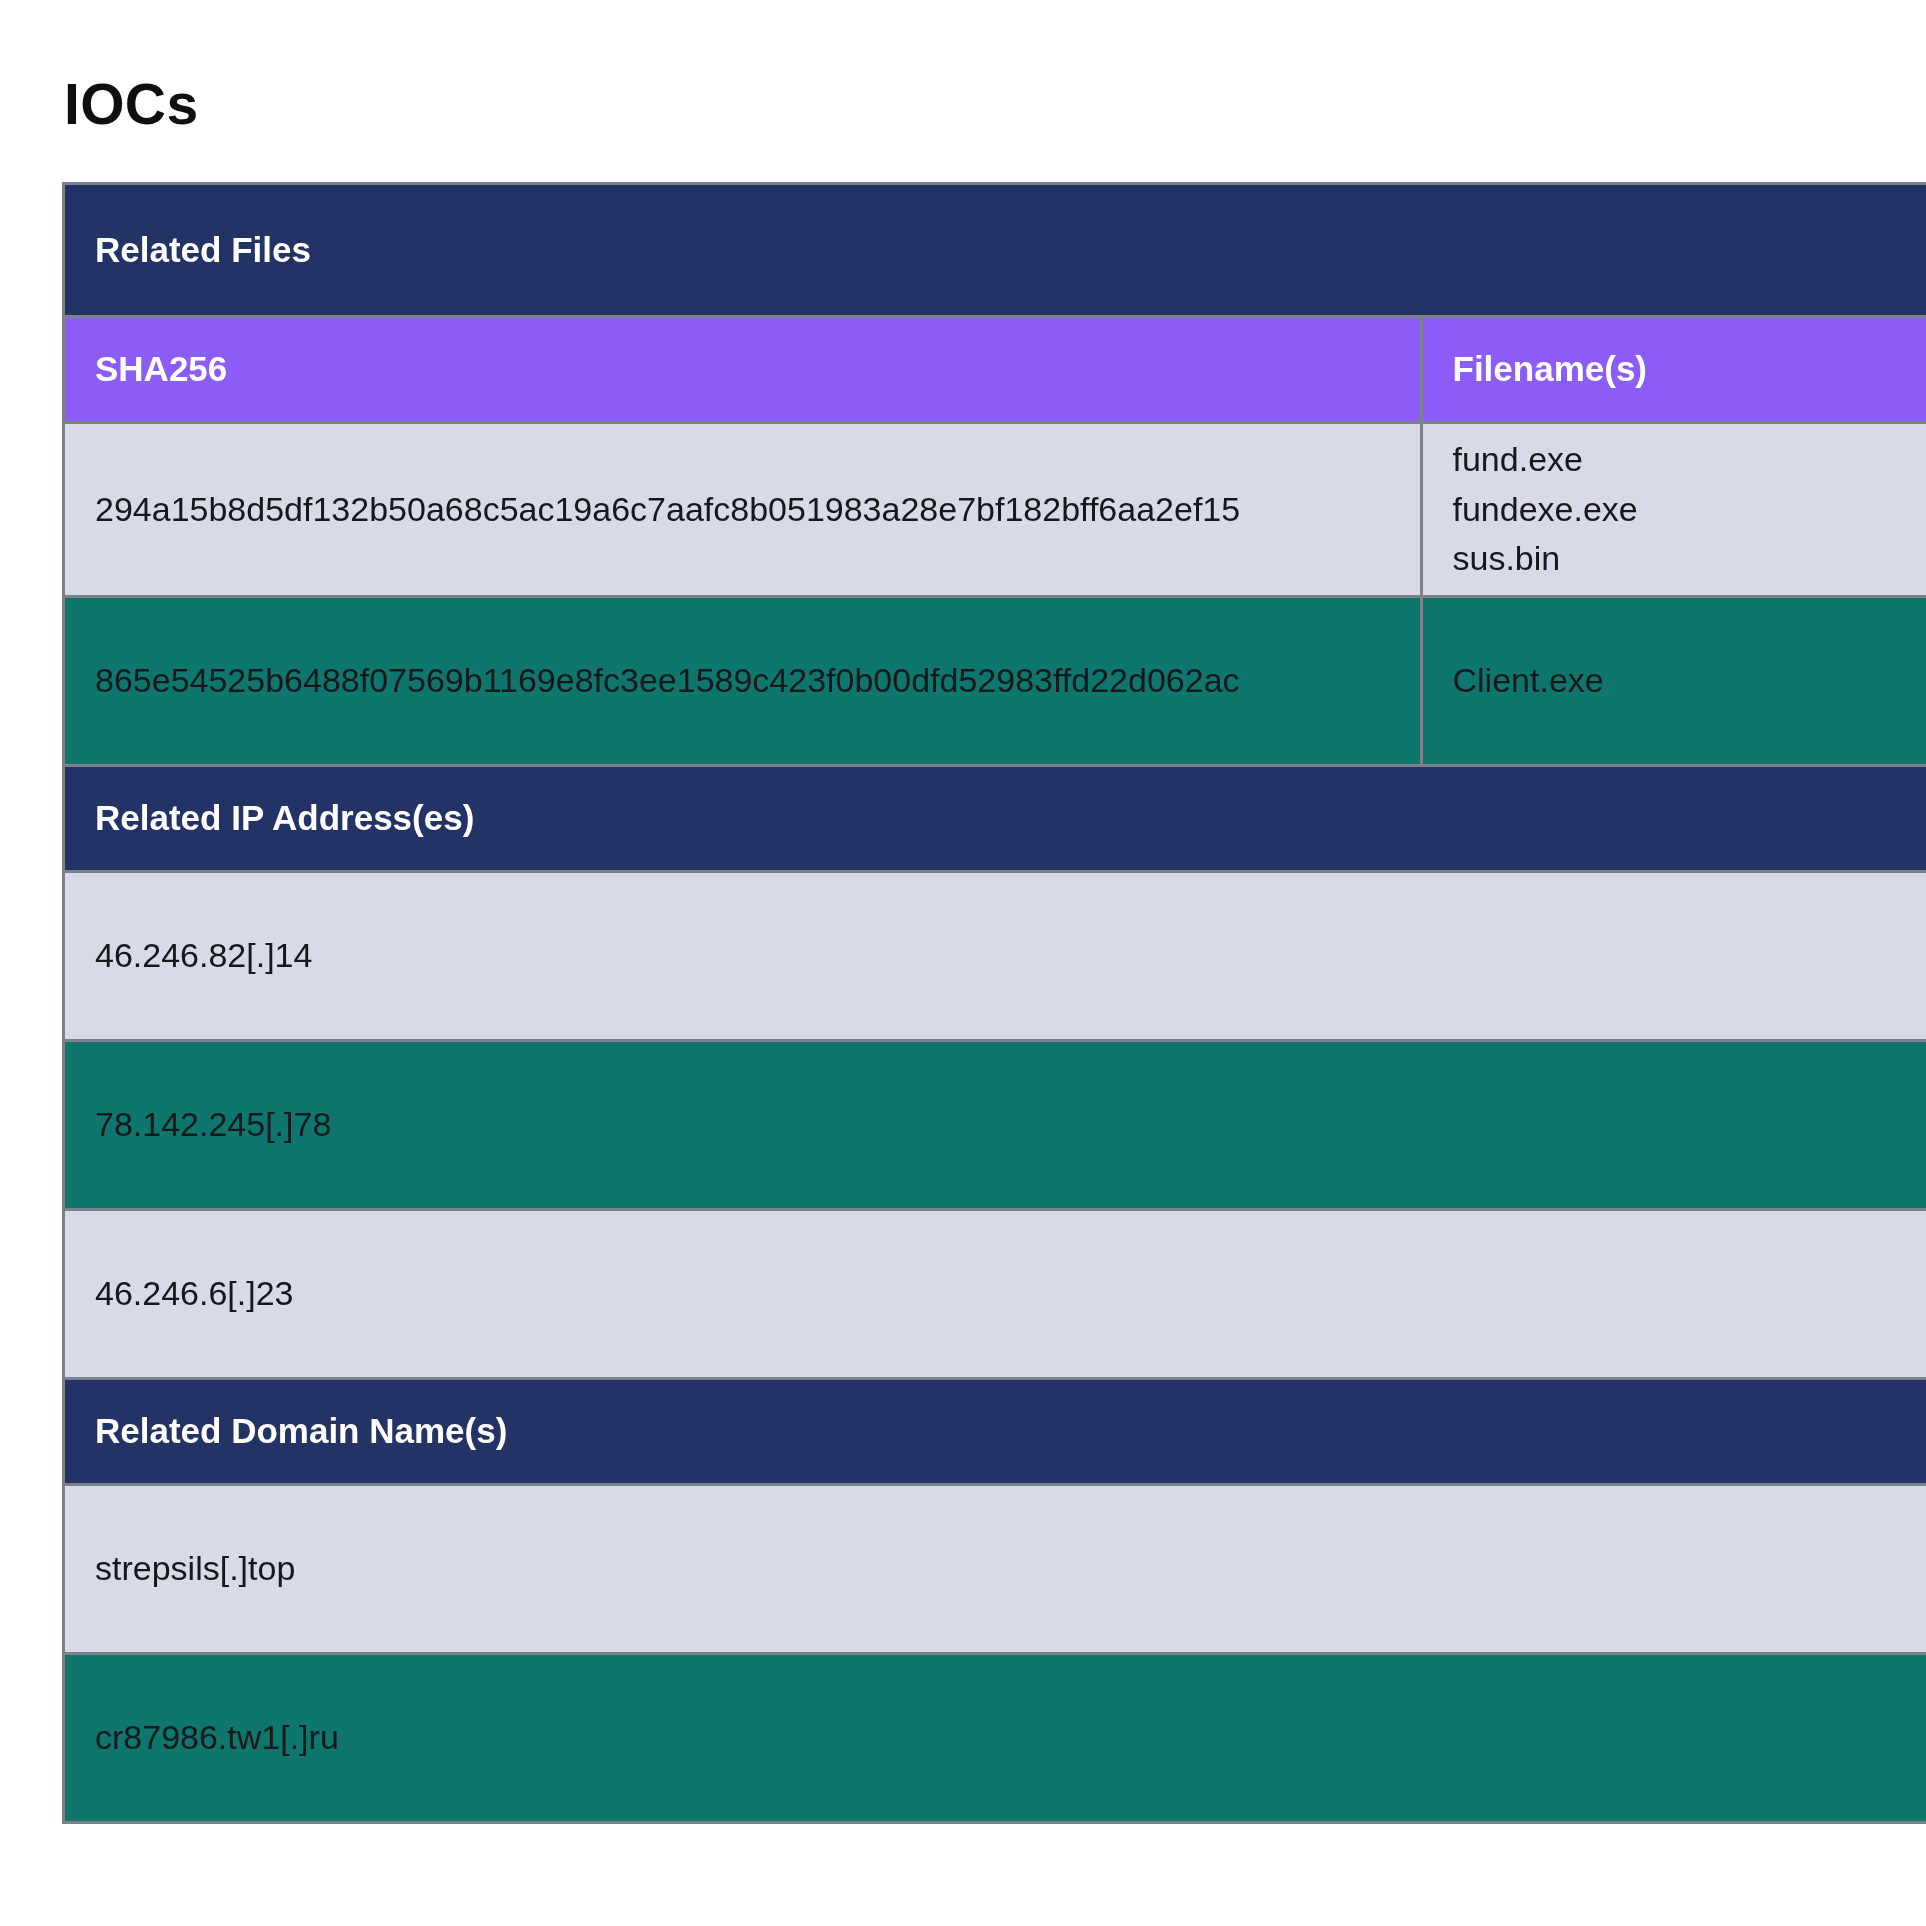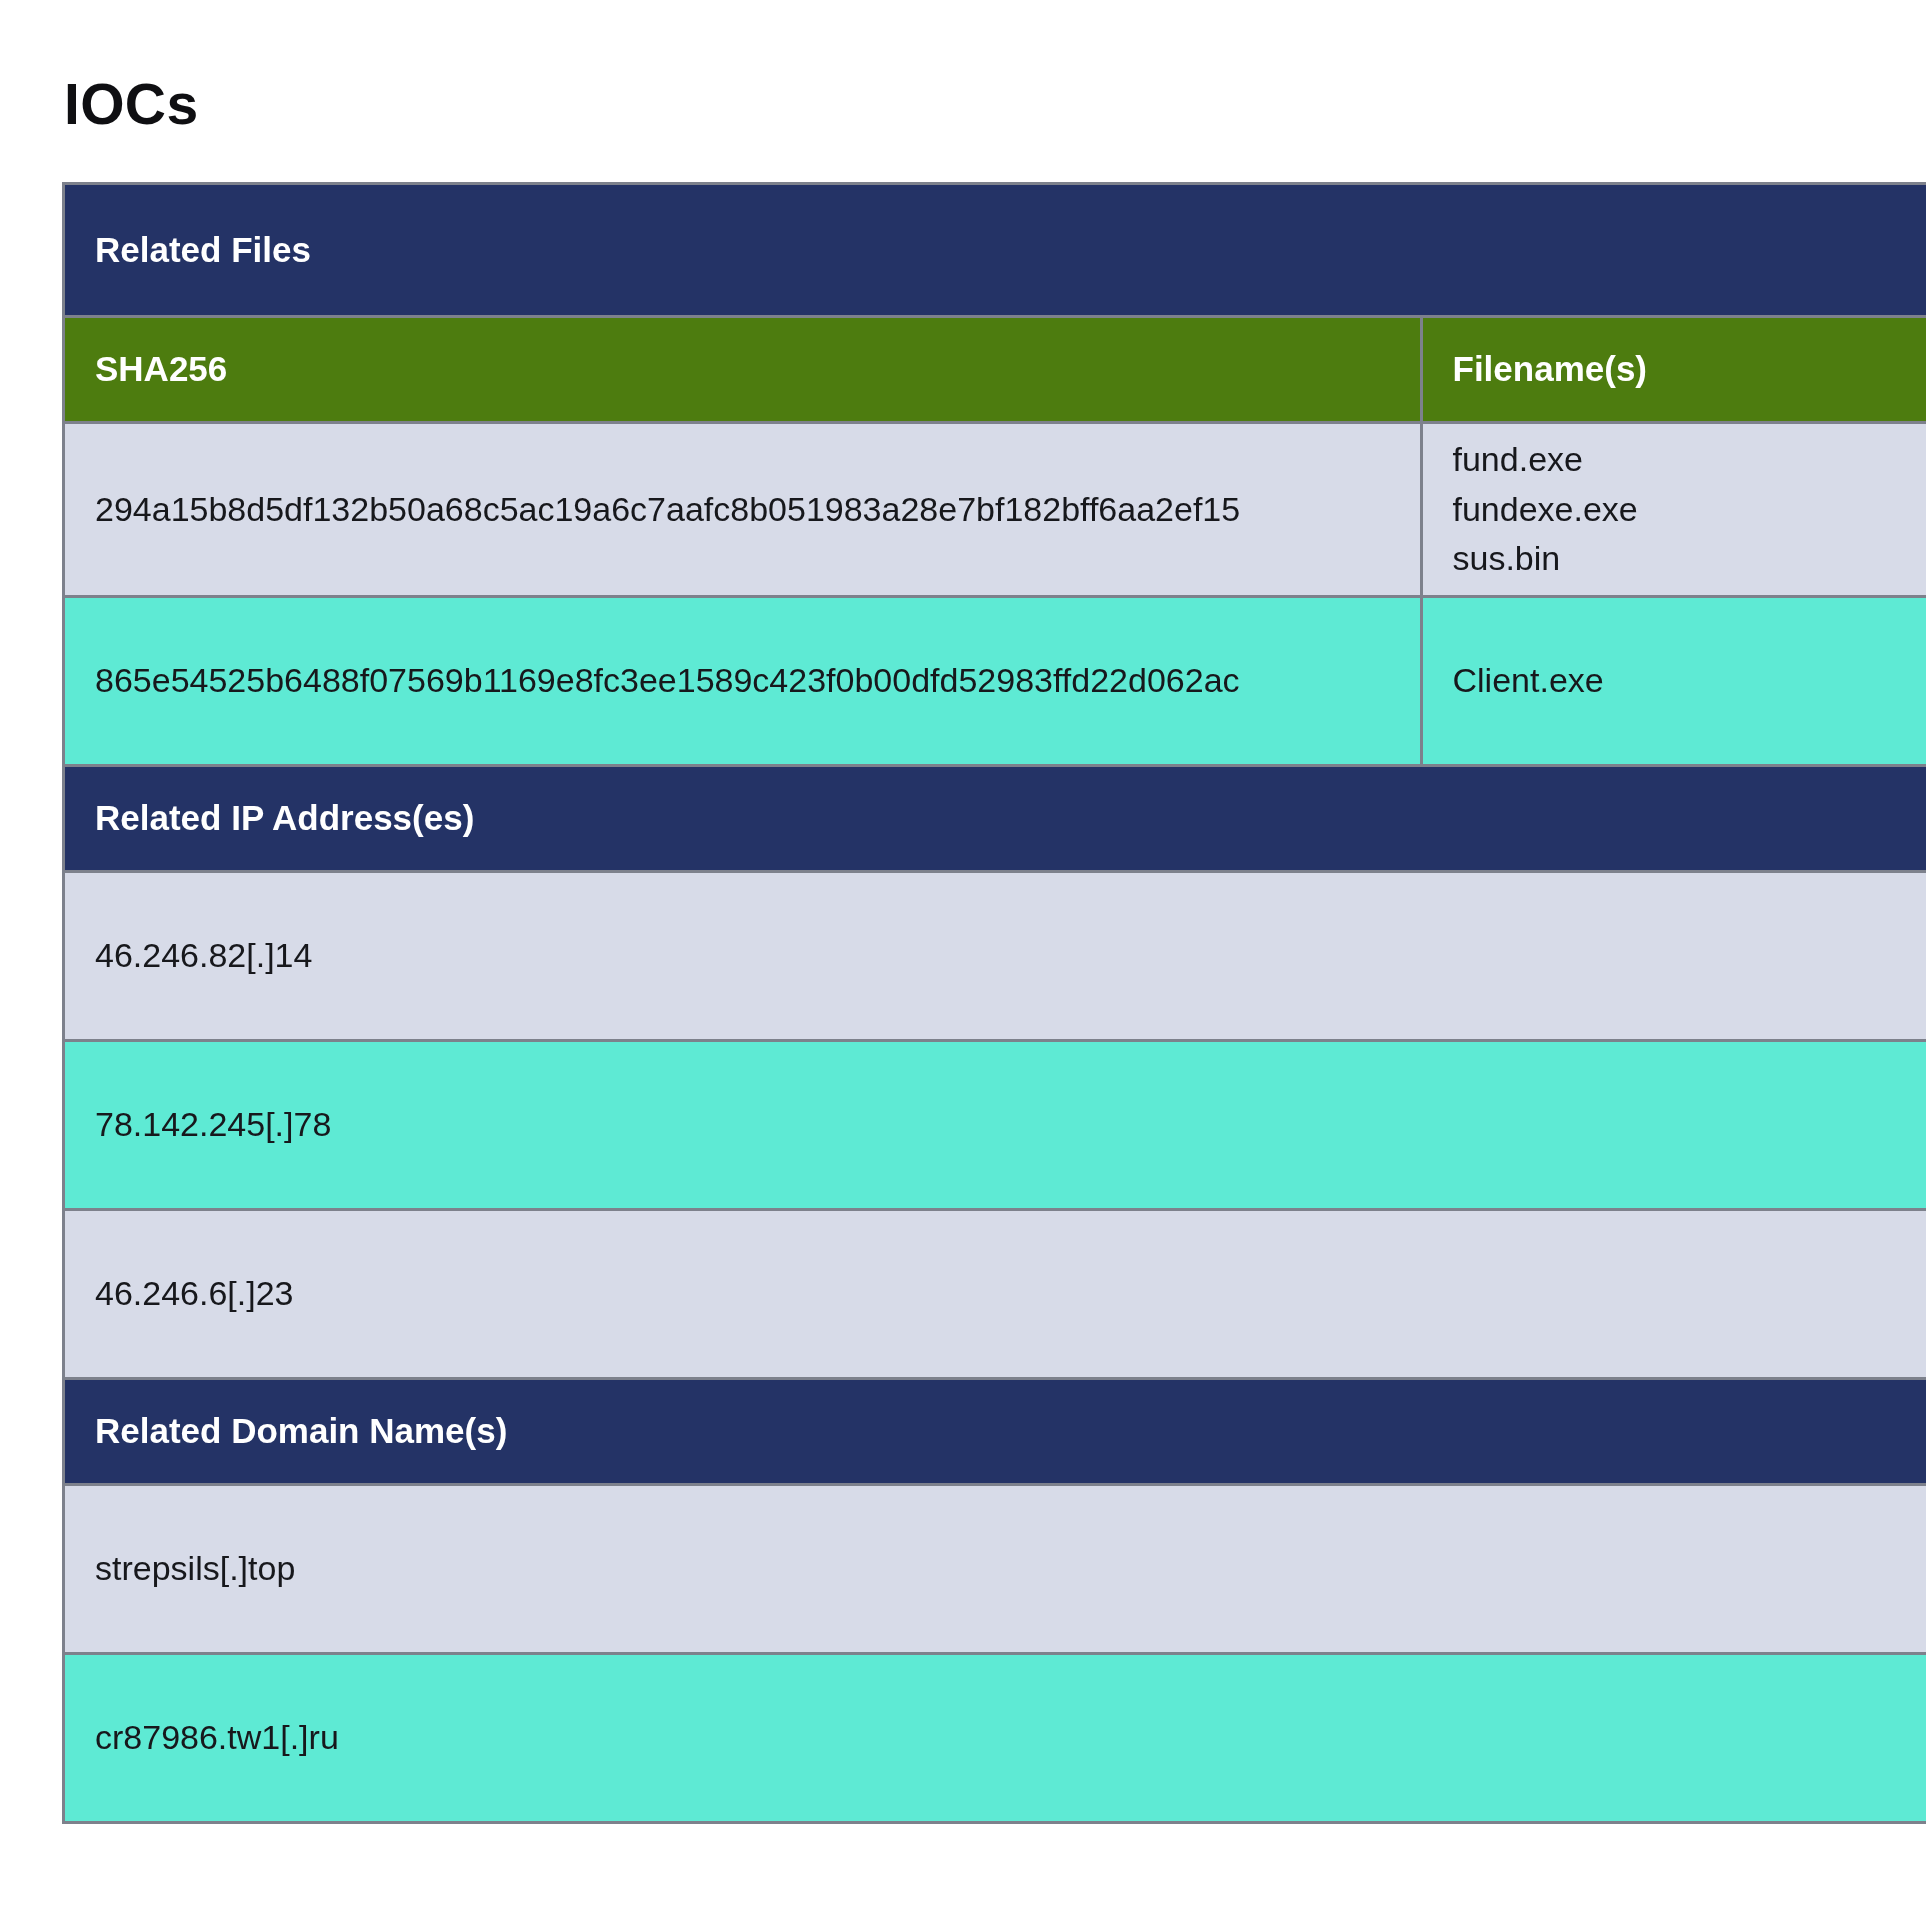--- a/index.html
+++ b/index.html
@@ -43,35 +43,35 @@
     background: #243366;
     color: #ffffff;
     font-size: 35px;
     font-weight: 600;
     height: 106px;
   }
   th.section-main {
     height: 133px;
   }
   th.colhead {
-    background: #4d7c0f;
+    background: #8b5cf6;
     color: #ffffff;
     font-size: 35px;
     font-weight: 600;
     height: 106px;
   }
   td {
     font-size: 34px;
     color: #17181c;
     height: 169px;
     line-height: 1.45;
     background: #fafbfe;
   }
   tr.alt td   { background: #d7dbe8; }
-  tr.plain td { background: #5eead4; }
+  tr.plain td { background: #0f766e; }
   .filename-line { line-height: 1.45; }
 </style>
 </head>
 <body>
 
 <div class="page">
 
   <h1 class="page-title">IOCs</h1>
 
   <table class="ioc-table">

